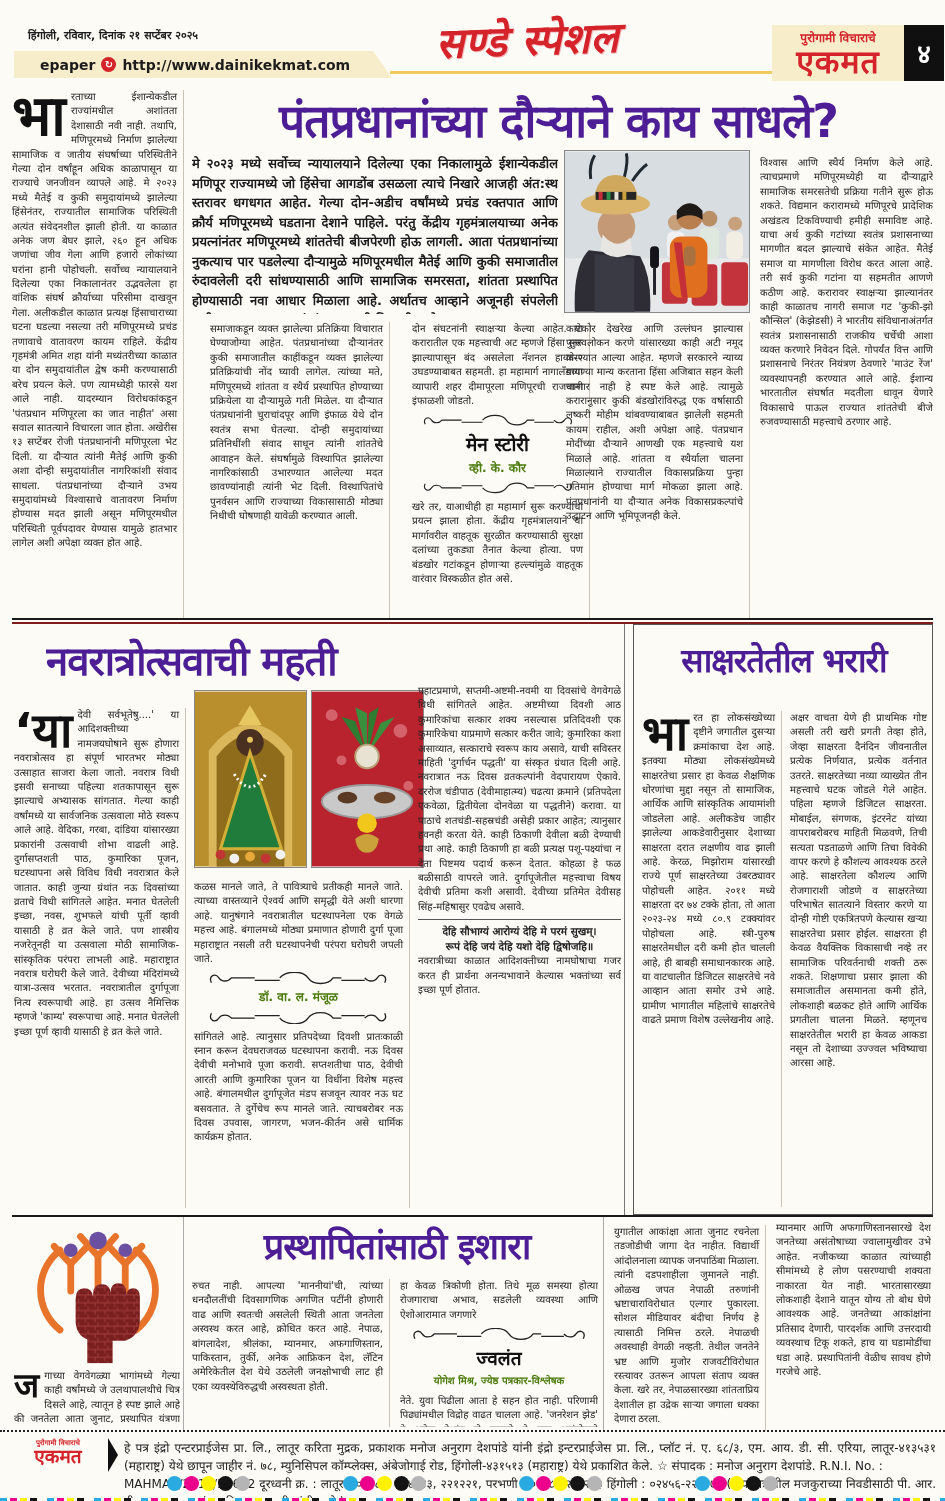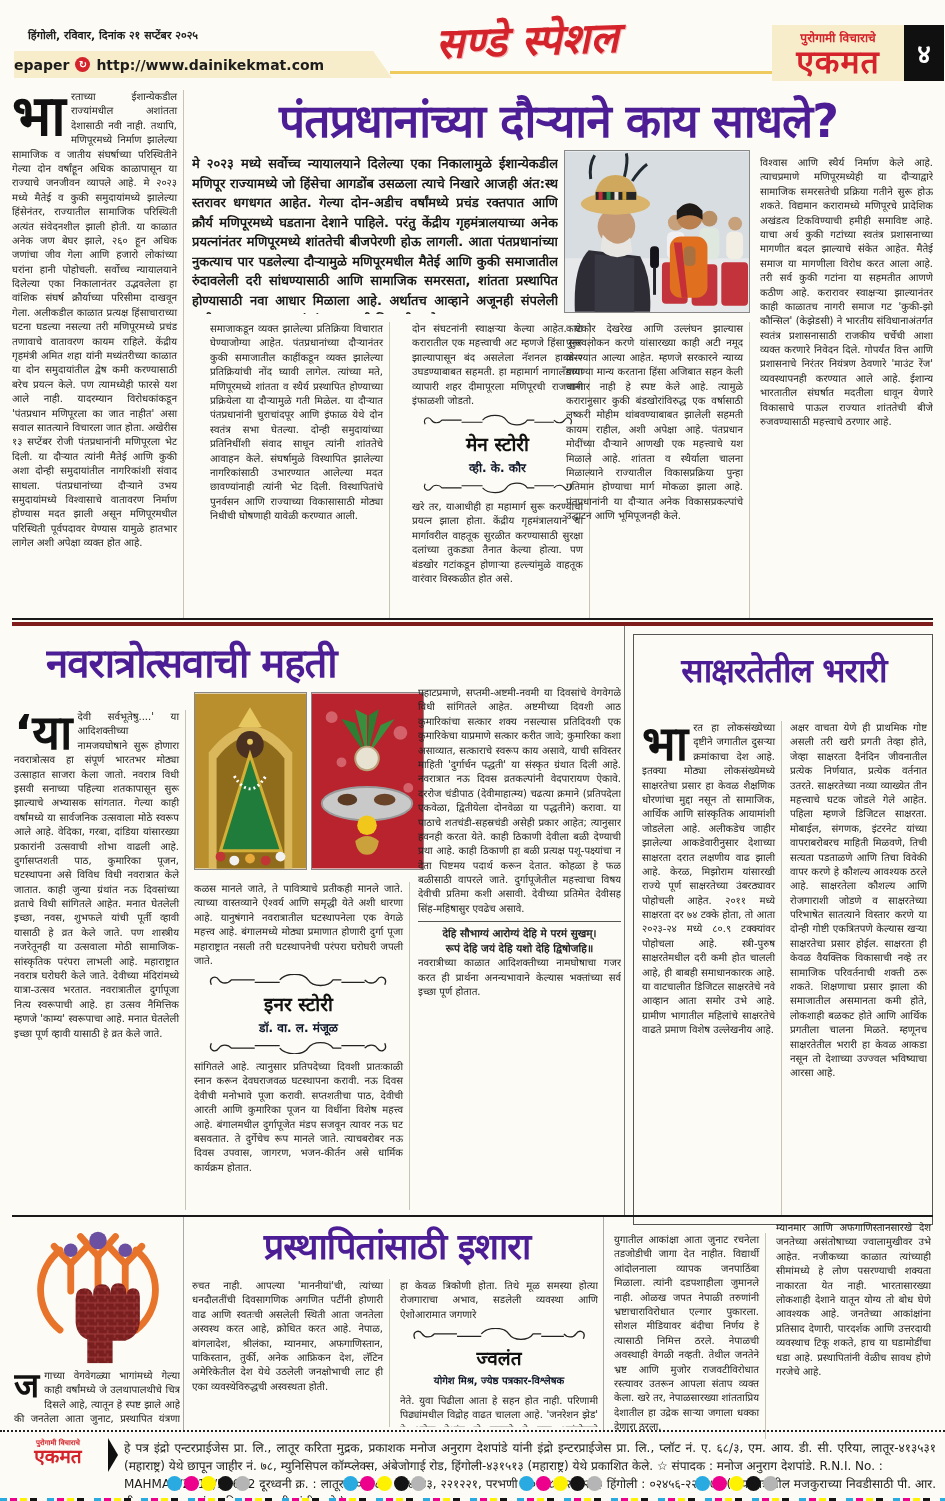--- a/index.html
+++ b/index.html
@@ -4,21 +4,21 @@
 <style>
   * { margin:0; padding:0; box-sizing:border-box; }
   html,body { background:#e9e6de; }
   body { width:945px; font-family:"DejaVu Sans","Liberation Sans",sans-serif; }
   #page { position:relative; width:945px; height:1501px; background:#fcfbf5; color:#1b1b1b; overflow:hidden; }
 
   
   .dateline { position:absolute; left:28px; top:27px; font-size:11px; font-weight:bold; color:#1d1d1d; }
   .epaper-band { position:absolute; left:14px; top:51px; width:378px; height:27px;
     background:#f8edca; clip-path:polygon(0 0,95% 0,100% 100%,0 100%);
-    display:flex; align-items:center; gap:6px; font-size:14px; font-weight:bold; }
+    display:flex; align-items:center; gap:6px; padding-left:26px; font-size:14px; font-weight:bold; }
   .epaper-ico { display:inline-flex; width:15px; height:15px; border-radius:50%; background:#d4232a;
     color:#fff; font-size:10px; align-items:center; justify-content:center; }
   .epaper-url { color:#1d1d1d; text-decoration:none; }
   .header-rule { position:absolute; left:390px; top:71px; width:384px; height:3px; background:#efca5e; }
   .edition-title { position:absolute; left:362px; top:10px; width:330px; text-align:center;
     font-size:42px; font-weight:900; font-style:italic; color:#d4232a; transform:rotate(-2deg);
     text-shadow:1px 1px 0 #f4b9bb; }
   .masthead-box { position:absolute; left:772px; top:25px; width:132px; height:56px; background:#f8edca;
     text-align:center; padding-top:4px; }
   .mh-tag { font-size:12px; font-weight:bold; color:#d4232a; }
@@ -29,62 +29,62 @@
   
   .col { position:absolute; font-size:10px; line-height:1.44; text-align:justify; overflow:hidden; color:#242424; }
   .rule-r { border-right:1px solid #c9c3b6; padding-right:6px; }
   .dropcap { float:left; font-weight:900; line-height:.82; margin:3px 5px 0 0; color:#111; }
   .dc-big { font-size:56px; }
   .dc-mid { font-size:48px; }
   .dc-sm  { font-size:34px; }
   .headline { position:absolute; font-weight:900; color:#4c1d95; white-space:nowrap; overflow:hidden; letter-spacing:-1px; }
   .story-tag { text-align:center; margin:6px 0; }
   .story-tag .label { font-size:19px; font-weight:900; color:#111; }
-  .story-tag .author { font-size:12px; font-weight:bold; color:#0f172a; margin-top:1px; }
+  .story-tag .author { font-size:12px; font-weight:bold; color:#4d7c0f; margin-top:1px; }
   .flourish { display:block; margin:2px auto; width:90%; height:15px; }
   .imgframe { position:absolute; border:1px solid #888; background:#fff; overflow:hidden; }
   section { position:absolute; }
 
   
   .lead { left:12px; top:88px; width:921px; height:532px; border-bottom:2px solid #1a1a1a; }
   .lead-headline { left:172px; top:0; width:749px; height:64px; font-size:46px; text-align:center; }
   .lead-c1 { left:0; top:2px; width:172px; height:528px; }
   .lead-intro { position:absolute; left:180px; top:66px; width:366px; height:160px; overflow:hidden;
     font-size:13px; font-weight:bold; line-height:1.5; text-align:justify; }
   .lead-photo { left:552px; top:62px; width:186px; height:163px; }
   .lead-c2 { left:180px; top:234px; width:180px; height:296px;margin-left:18px; }
   .lead-c3 { left:368px; top:234px; width:178px; height:296px;margin-left:32px; }
   .lead-c4 { left:554px; top:234px; width:184px; height:296px; }
   .lead-c5 { left:748px; top:68px; width:173px; height:462px; }
 
   
-  .midrow { left:12px; top:622px; width:921px; height:591px; border-top:4px solid #7f1d1d; }
+  .midrow { left:12px; top:622px; width:921px; height:591px; border-top:2px solid #7f1d1d; }
   .nav-box { position:absolute; left:0; top:0; width:613px; height:591px; border-right:1px solid #777; }
   .nav-headline { left:34px; top:8px; width:420px; font-size:40px; }
   .nav-c1 { left:2px; top:84px; width:172px; height:500px; }
   .nav-imgs { position:absolute; left:182px; top:66px; width:232px; height:180px; display:flex; gap:4px; }
   .nav-c2 { left:182px; top:256px; width:216px; height:328px; }
   .nav-c3 { left:406px; top:60px; width:203px; height:524px; }
   .shloka { font-weight:bold; text-align:center; font-size:10.5px; border-top:1px solid #555; margin-top:5px; padding-top:4px; }
-  .lit-box { position:absolute; left:621px; top:8px; width:300px; height:591px; border:1px solid #555; }
+  .lit-box { position:absolute; left:621px; top:0; width:300px; height:591px; border:1px solid #555; }
   .lit-headline { left:8px; top:12px; width:284px; font-size:33px; text-align:center; }
   .lit-c1 { left:8px; top:86px; width:140px; height:496px; }
   .lit-c2 { left:156px; top:86px; width:137px; height:496px; }
 
   
   .botrow { left:12px; top:1215px; width:921px; height:213px; border-top:2px solid #1a1a1a; }
   .bot-left { position:absolute; left:0; top:0; width:172px; height:213px; border-right:1px solid #aaa; }
   .fist-wrap { display:block; margin:4px auto 0; }
   .bot-left-text { position:absolute; left:2px; top:152px; width:166px; height:58px; }
   .bot-mid { position:absolute; left:178px; top:0; width:414px; height:213px; border-right:1px solid #aaa; }
   .jw-headline { left:0; top:4px; width:414px; font-size:36px; text-align:center; }
   .jw-c1 { left:2px; top:62px; width:198px; height:148px; }
   .jw-c2 { left:210px; top:62px; width:198px; height:148px; }
   .bot-right { position:absolute; left:600px; top:0; width:321px; height:213px; }
-  .jw-c3 { left:2px; top:16px; width:152px; height:206px; }
+  .jw-c3 { left:2px; top:8px; width:152px; height:206px;font-family:Liberation Serif, serif; }
   .jw-c4 { left:164px; top:4px; width:155px; height:206px; }
 
   
   .footer { left:0; top:1430px; width:945px; height:71px; border-top:2px dotted #222; }
   .foot-logo { position:absolute; left:10px; top:6px; width:96px; text-align:center; }
   .foot-tag { font-size:7px; font-weight:bold; color:#d4232a; }
   .foot-name { font-size:19px; font-weight:900; color:#d4232a; line-height:1; }
   .foot-wedge { position:absolute; left:108px; top:6px; width:0; height:0;
     border-top:17px solid transparent; border-bottom:17px solid transparent; border-left:10px solid #101010; }
   .imprint { position:absolute; left:124px; top:7px; width:812px; font-size:12px; line-height:1.5;
@@ -245,21 +245,20 @@
           </svg>
         </div>
       </div>
 
       <div class="col nav-c2 rule-r">
         <span>कळस मानले जाते, ते पावित्र्याचे प्रतीकही मानले जाते. त्याच्या वास्तव्याने ऐश्वर्य आणि समृद्धी येते अशी धारणा आहे. यानुषंगाने नवरात्रातील घटस्थापनेला एक वेगळे महत्त्व आहे. बंगालमध्ये मोठ्या प्रमाणात होणारी दुर्गा पूजा महाराष्ट्रात नसली तरी घटस्थापनेची परंपरा घरोघरी जपली जाते.</span>
         <div class="story-tag">
           <svg class="flourish" viewBox="0 0 220 18">
             <path d="M6 13 C2 4 11 1 15 7 C18 12 26 12 30 7 L58 7 M58 10 H88 M88 7 C96 -2 116 -2 122 7 C128 16 146 16 152 7 L162 7 M162 10 H190 M190 7 C194 12 202 12 205 7 C209 1 218 4 214 13" fill="none" stroke="#222" stroke-width="1.6"></path>
           </svg>
-          <div class="label">इनर स्टोरी</div>
           <div class="author">डॉ. वा. ल. मंजूळ</div>
           <svg class="flourish" viewBox="0 0 220 18">
             <path d="M6 5 C2 14 11 17 15 11 C18 6 26 6 30 11 L58 11 M58 8 H88 M88 11 C96 20 116 20 122 11 C128 2 146 2 152 11 L162 11 M162 8 H190 M190 11 C194 6 202 6 205 11 C209 17 218 14 214 5" fill="none" stroke="#222" stroke-width="1.6"></path>
           </svg>
         </div>
         <span>सांगितले आहे. त्यानुसार प्रतिपदेच्या दिवशी प्रातःकाळी स्नान करून देवघराजवळ घटस्थापना करावी. नऊ दिवस देवीची मनोभावे पूजा करावी. सप्तशतीचा पाठ, देवीची आरती आणि कुमारिका पूजन या विधींना विशेष महत्त्व आहे. बंगालमधील दुर्गापूजेत मंडप सजवून त्यावर नऊ घट बसवतात. ते दुर्गेचेच रूप मानले जाते. त्याचबरोबर नऊ दिवस उपवास, जागरण, भजन-कीर्तन असे धार्मिक कार्यक्रम होतात.</span>
       </div>
 
       <div class="col nav-c3">
         <span>पहाटप्रमाणे, सप्तमी-अष्टमी-नवमी या दिवसांचे वेगवेगळे विधी सांगितले आहेत. अष्टमीच्या दिवशी आठ कुमारिकांचा सत्कार शक्य नसल्यास प्रतिदिवशी एक कुमारिकेचा याप्रमाणे सत्कार करीत जावे; कुमारिका कशा असाव्यात, सत्काराचे स्वरूप काय असावे, याची सविस्तर माहिती 'दुर्गार्चन पद्धती' या संस्कृत ग्रंथात दिली आहे. नवरात्रात नऊ दिवस व्रतकल्पांनी वेदपारायण ऐकावे. दररोज चंडीपाठ (देवीमाहात्म्य) चढत्या क्रमाने (प्रतिपदेला एकवेळा, द्वितीयेला दोनवेळा या पद्धतीने) करावा. या पाठाचे शतचंडी-सहस्रचंडी असेही प्रकार आहेत; त्यानुसार हवनही करता येते. काही ठिकाणी देवीला बळी देण्याची प्रथा आहे. काही ठिकाणी हा बळी प्रत्यक्ष पशू-पक्ष्यांचा न देता पिष्टमय पदार्थ करून देतात. कोहळा हे फळ बळीसाठी वापरले जाते. दुर्गापूजेतील महत्त्वाचा विषय देवीची प्रतिमा कशी असावी. देवीच्या प्रतिमेत देवीसह सिंह-महिषासुर एवढेच असावे.</span>

